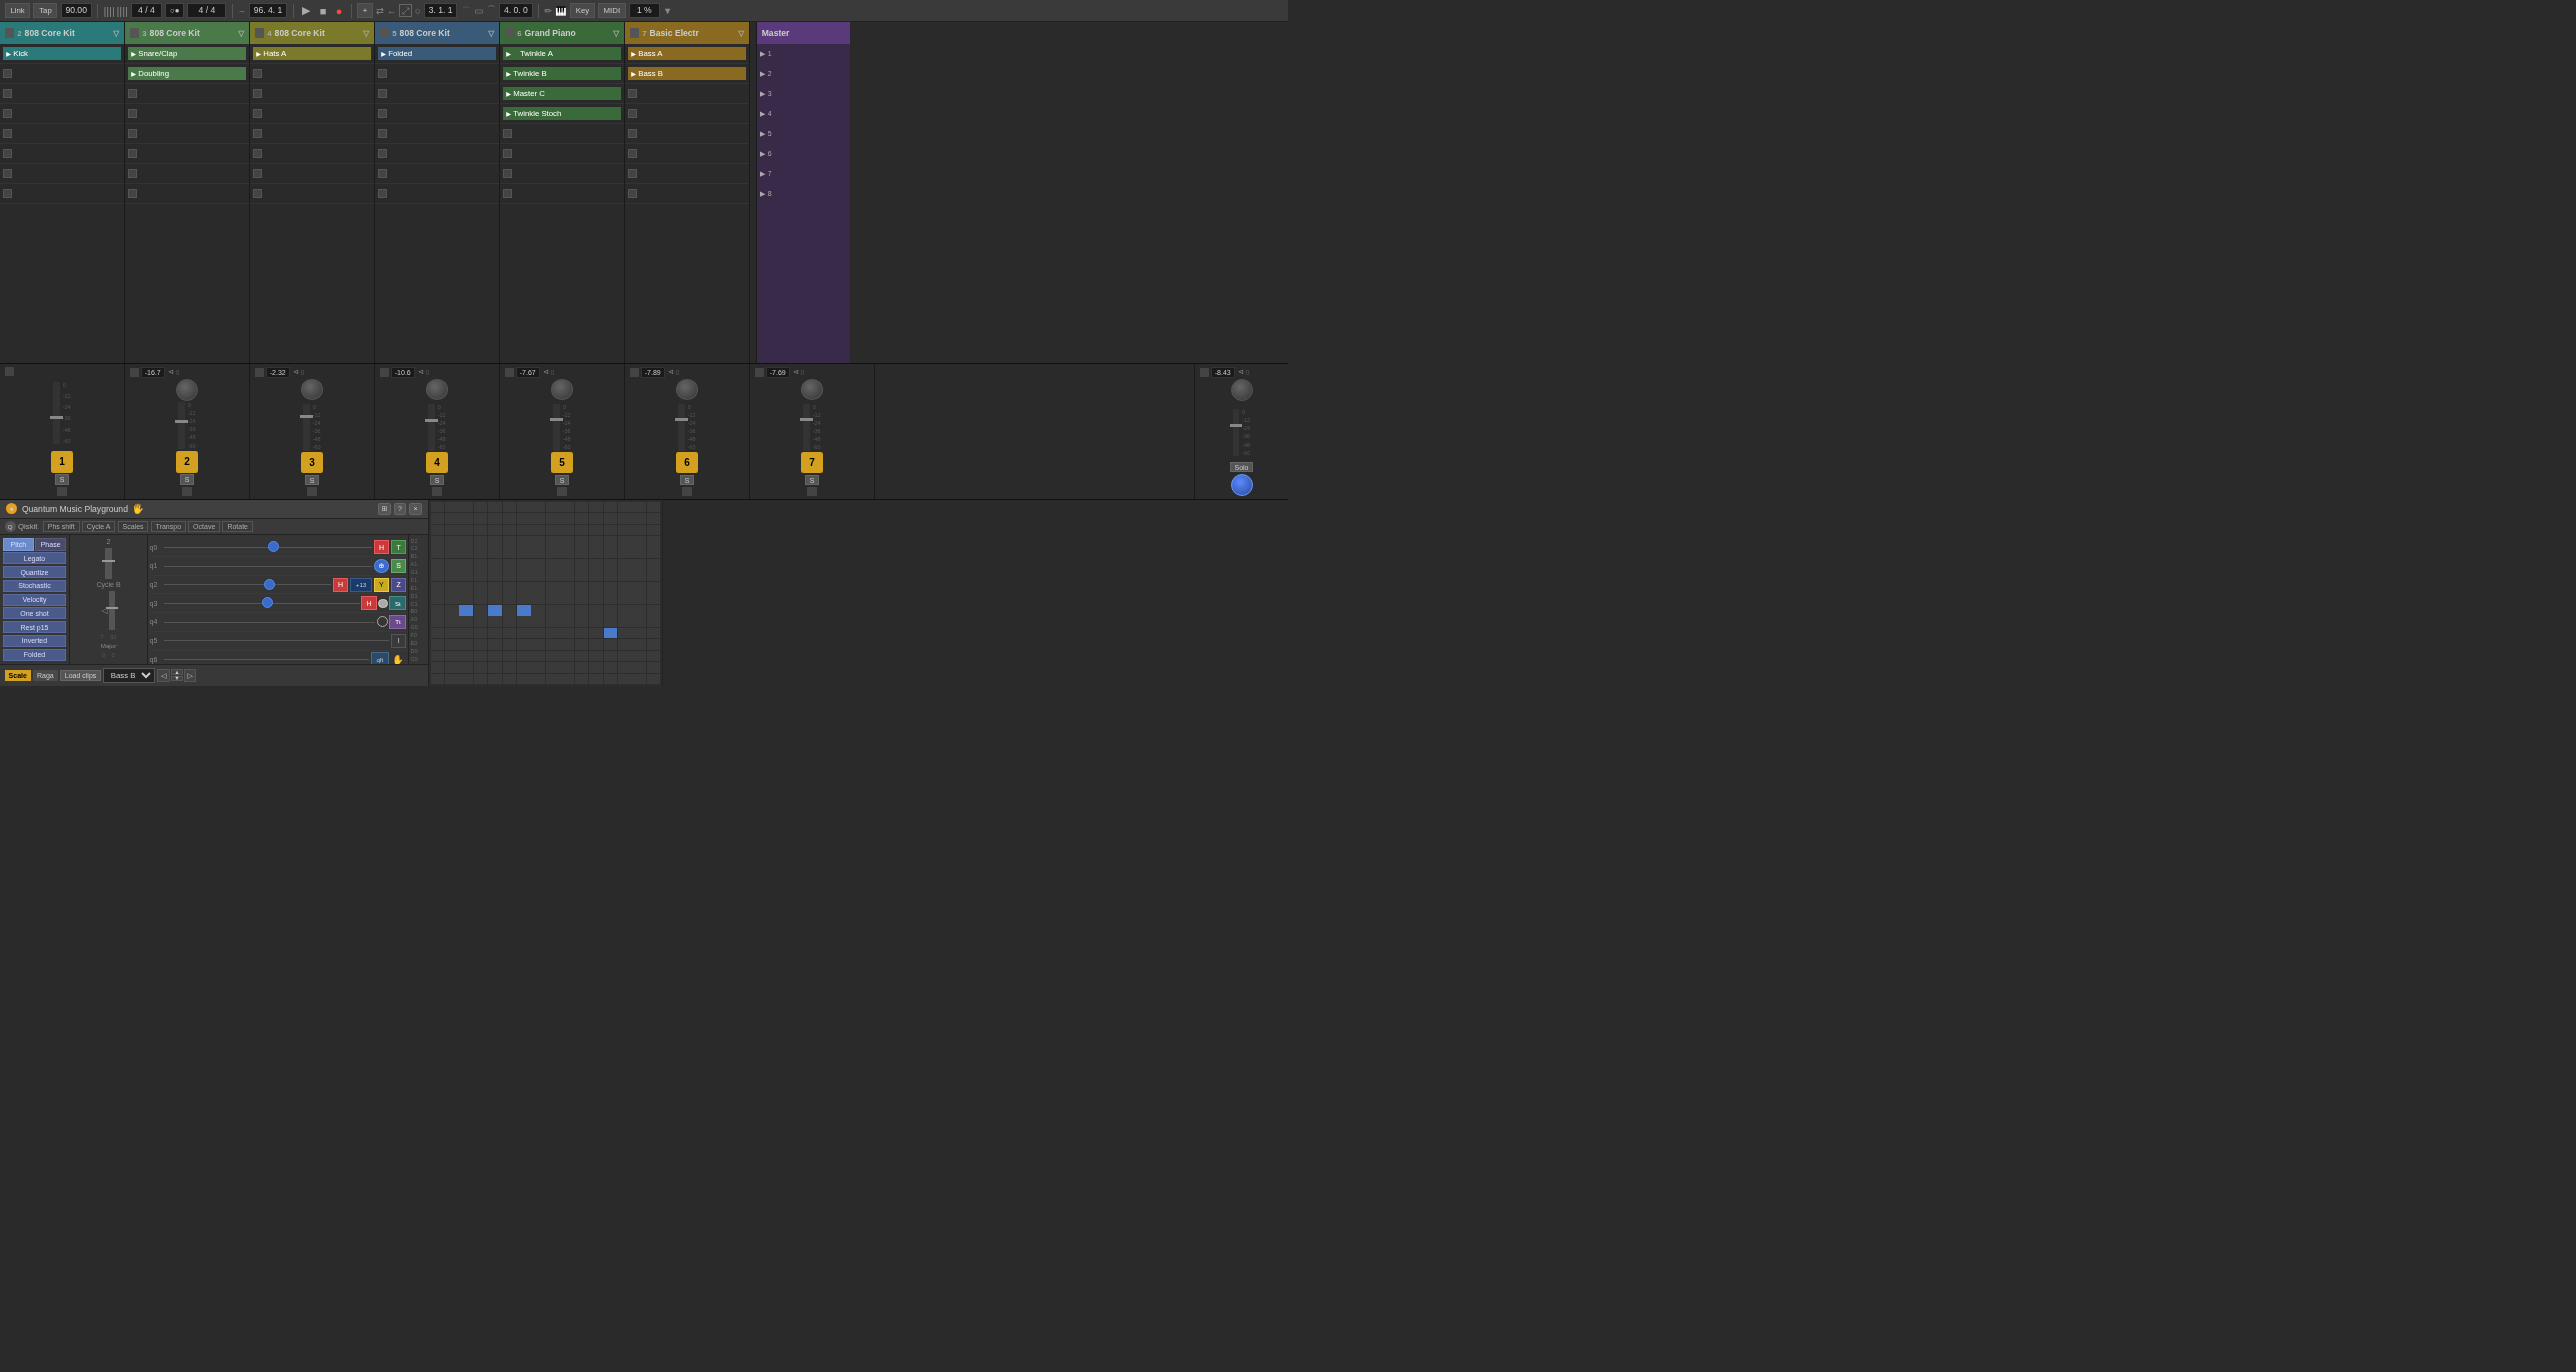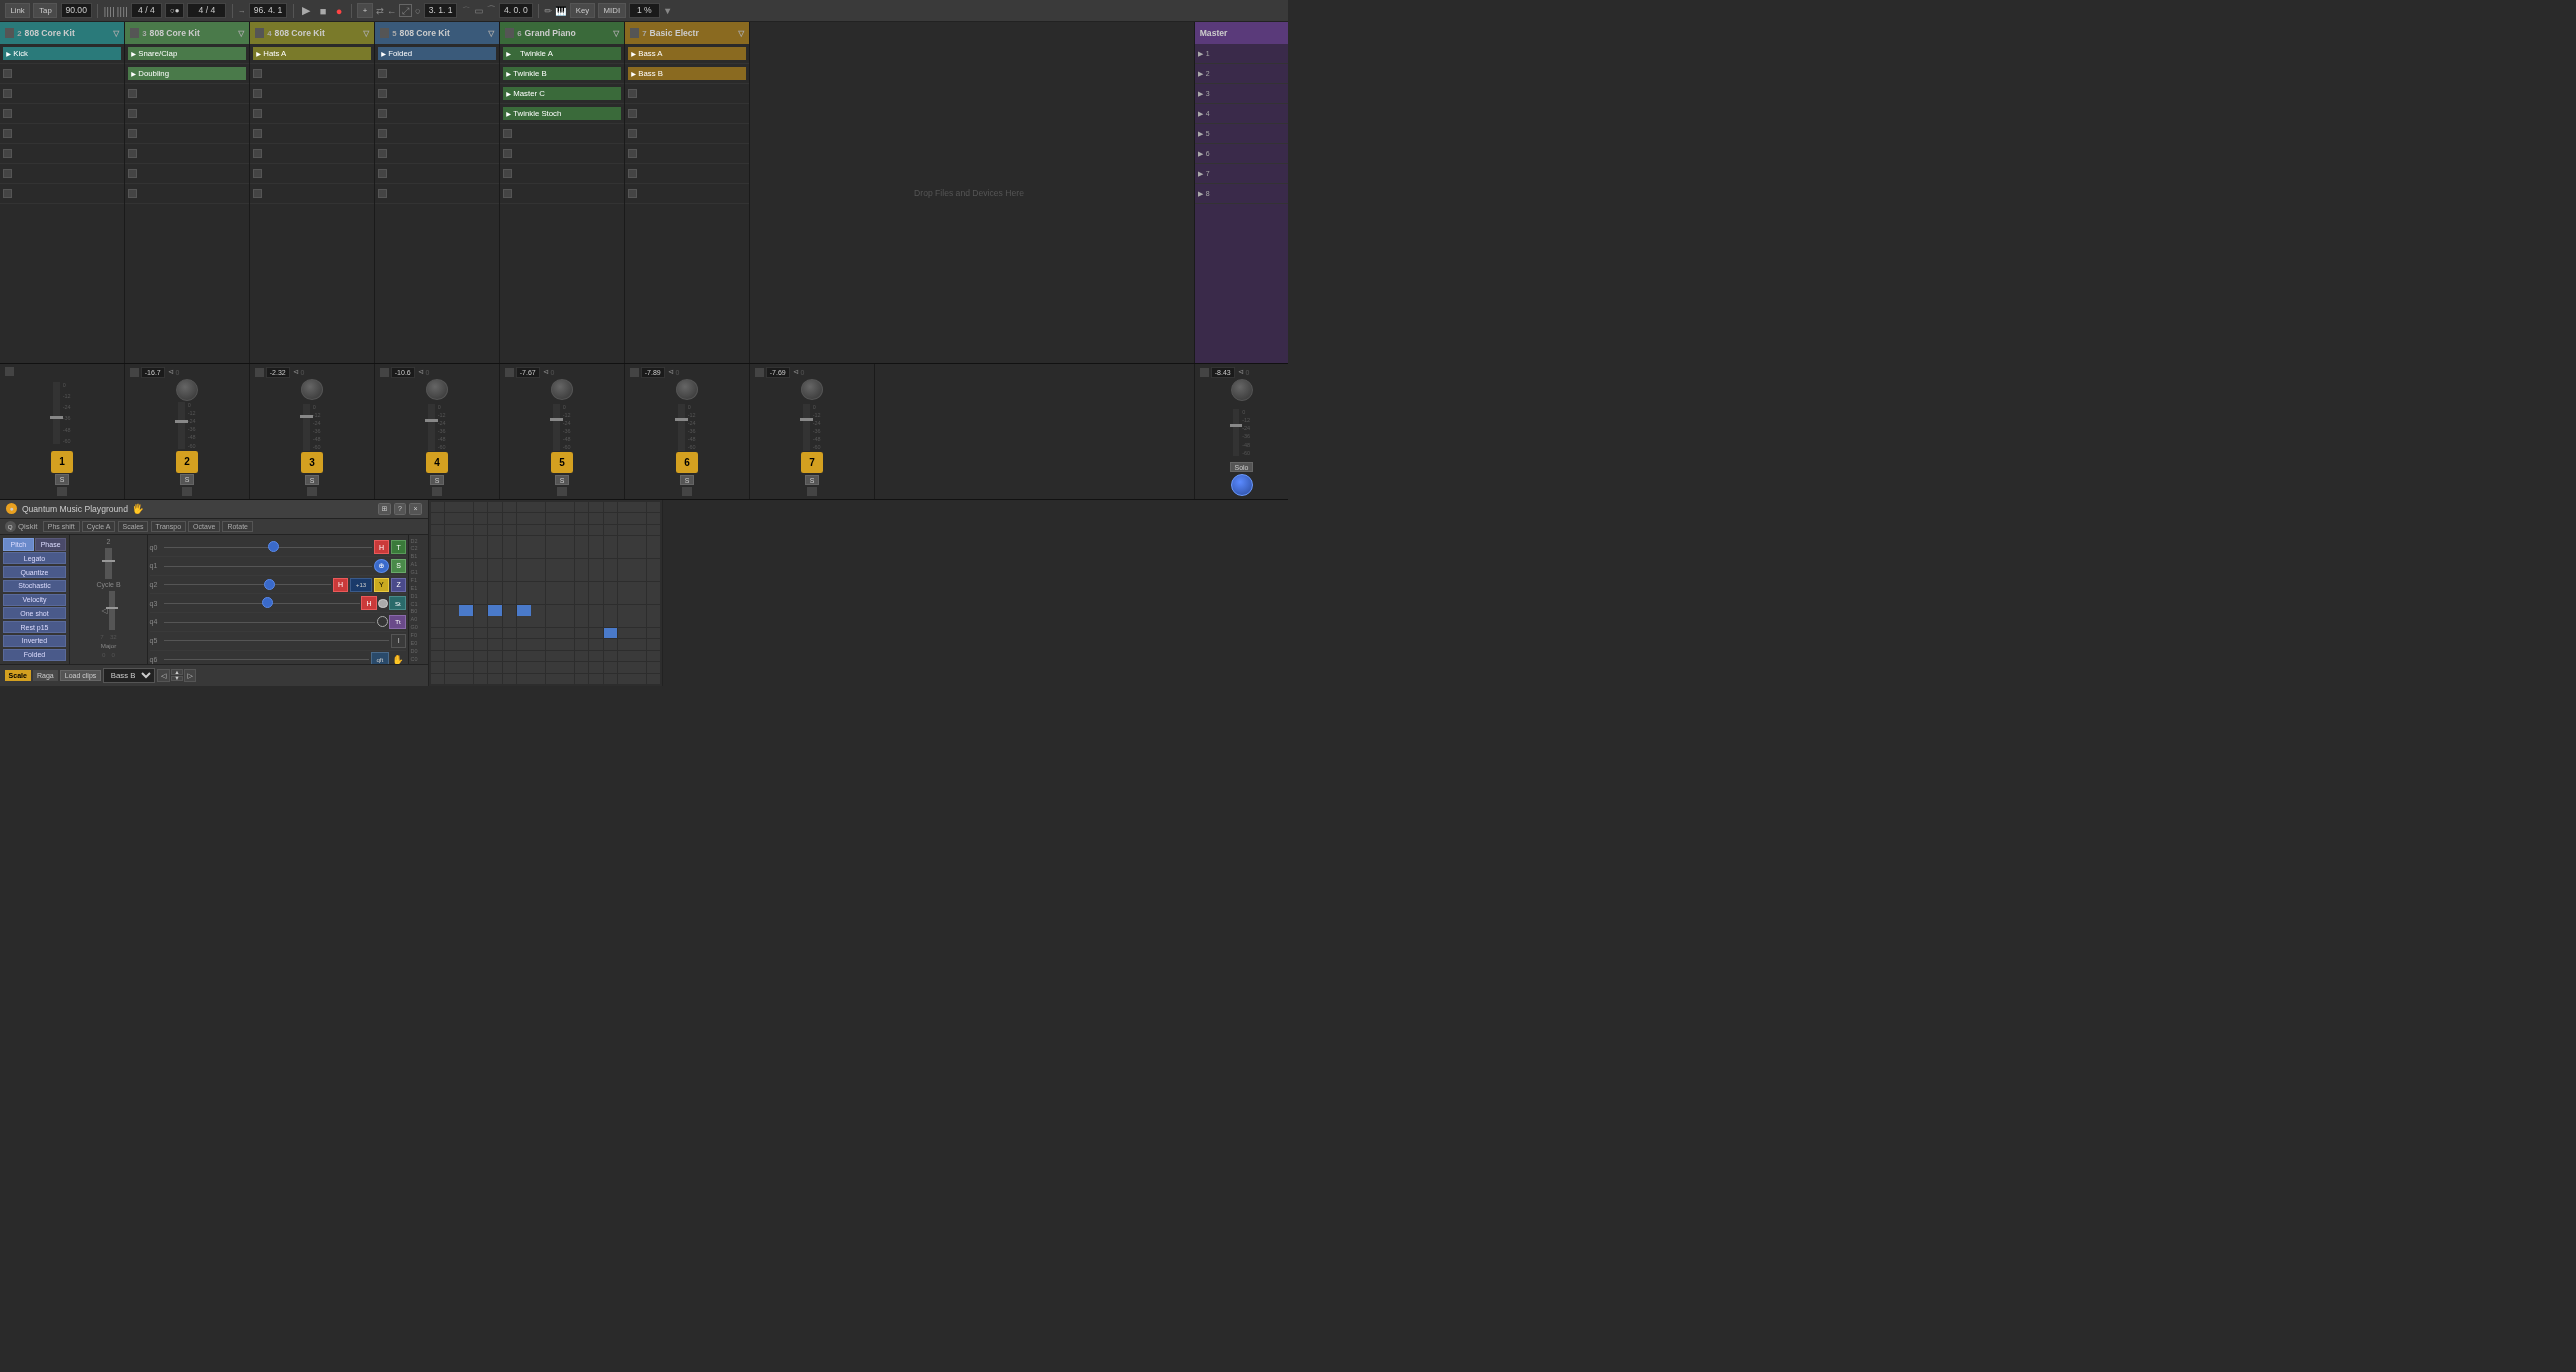--- a/index.html
+++ b/index.html
@@ -313,23 +313,20 @@
             <div class="clip-empty"></div>
           </div>
         <div class="clip-slot">
             <div class="clip-empty"></div>
           </div>
         <div class="clip-slot">
             <div class="clip-empty"></div>
           </div>
       </div>
 
-      <div style="flex:1;background:#2a2a2a;display:flex;align-items:center;justify-content:center;color:#555;">
-        <span>Drop Files and Devices Here</span>
-      </div>
 
       <div style="min-width:94px;max-width:94px;display:flex;flex-direction:column;background:#3a2a4a;border-left:0.8px solid #1a1a1a;margin-left:6px;">
         <div style="background:#5a3a7a;padding:3.1px 4.7px;font-size:8.6px;font-weight:bold;height:22px;display:flex;align-items:center;">
           <span>Master</span>
         </div>
         <div class="clip-slot" style="background:#3a2a4a;">
           <span style="font-size:7px;color:#aaa;">▶</span>
           <span style="font-size:7px;color:#aaa;">1</span>
         </div>
         <div class="clip-slot" style="background:#3a2a4a;">

